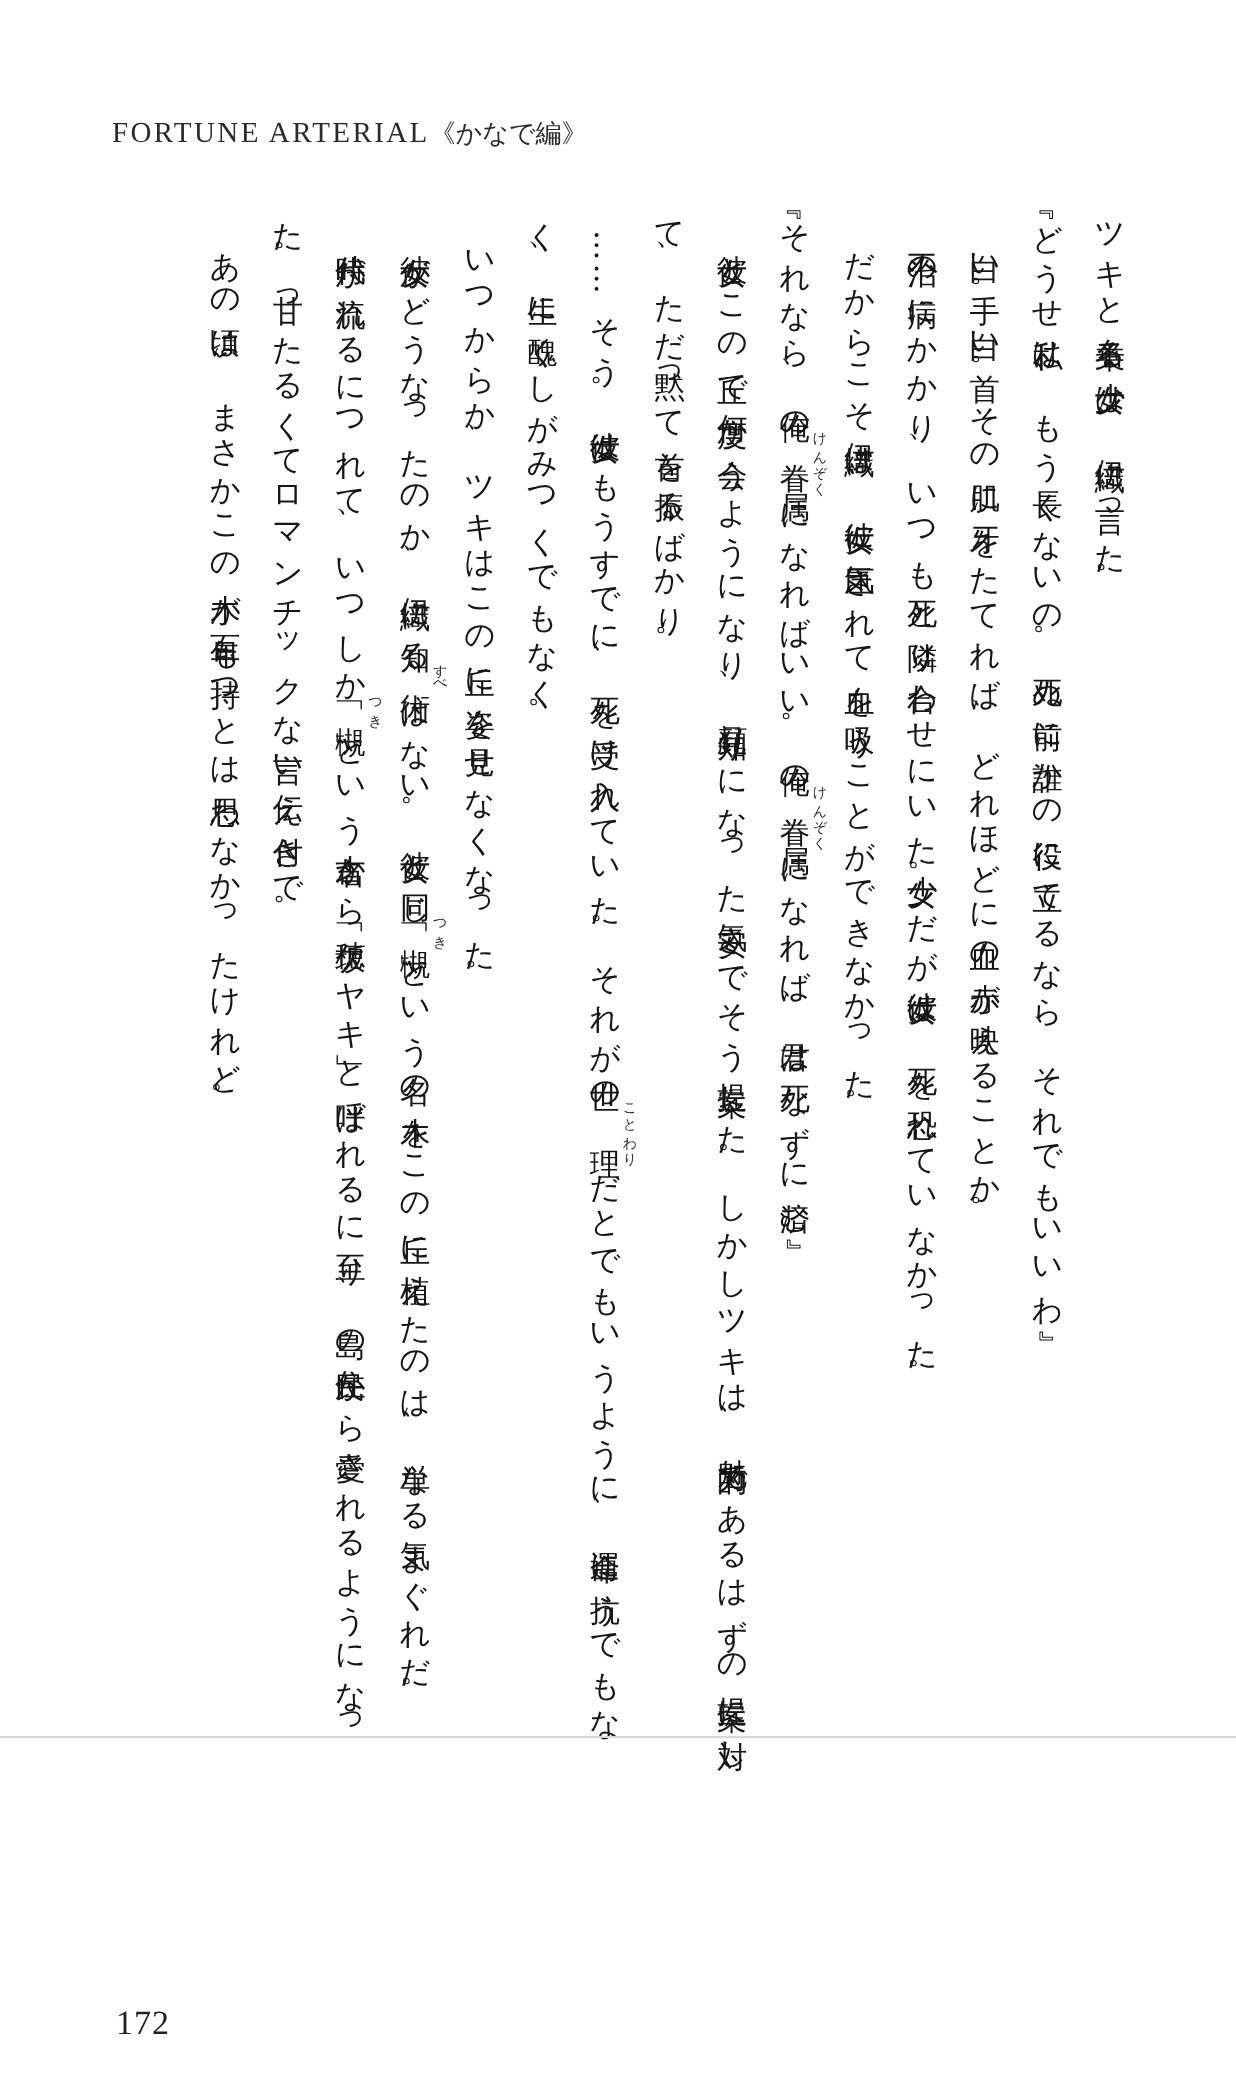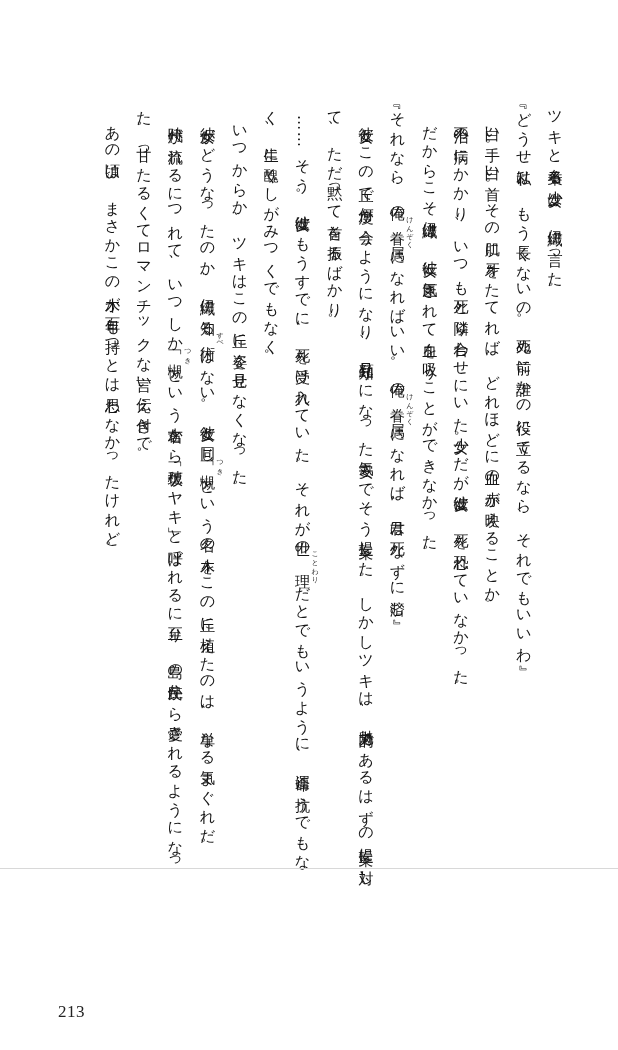--- a/index.html
+++ b/index.html
@@ -103,35 +103,38 @@
     font-size: 17px;
     color: #222222;
     letter-spacing: 0.5px;
   }
 </style>
 </head>
 <body>
 
 <div class="page">
 
+  <div class="header">
+    <span class="series">FORTUNE ARTERIAL</span><span class="sub">《かなで編》</span>
+  </div>
 
   <div class="body-area">
     <div class="vtext">
       <p class="noindent">ツキと名乗る少女は、伊織に言った。</p>
       <p class="noindent">『どうせ私は、もう長くないの。死ぬ前に誰かの役に立てるなら、それでもいいわ』</p>
       <p>白い手。白い首。その肌に牙をたてれば、どれほどに血の赤が映えることか。</p>
       <p>不治の病にかかり、いつも死と隣り合わせにいた少女。だが彼女は、死を恐れていなかった。</p>
       <p>だからこそ伊織は、彼女に気圧されて血を吸うことができなかった。</p>
       <p class="noindent">『それなら、俺の<ruby>眷属<rt>けんぞく</rt></ruby>になればいい。俺の<ruby>眷属<rt>けんぞく</rt></ruby>になれば、君は死なずに済む』</p>
       <p>彼女とこの丘で何度か会うようになり、顔見知りになった気安さでそう提案した。しかしツキは、魅力的であるはずの提案に対して、ただ黙って首を振るばかり。</p>
       <p>……そう。彼女はもうすでに、死を受け入れていた。それが世の<ruby>理<rt>ことわり</rt></ruby>だとでもいうように、運命に抗うでもなく、生に醜くしがみつくでもなく。</p>
       <p>いつからか、ツキはこの丘に姿を見せなくなった。</p>
       <p>彼女がどうなったのか、伊織に知る<ruby>術<rt>すべ</rt></ruby>はない。彼女と同じ「<ruby>槻<rt>つき</rt></ruby>」という名の木をこの丘に植えたのは、単なる気まぐれだ。</p>
       <p>時代が流れるにつれて、いつしか「<ruby>槻<rt>つき</rt></ruby>」という古名から「穂坂ケヤキ」と呼ばれるに至り、島の住民から愛されるようになった。甘ったるくてロマンチックな言い伝え付きで。</p>
       <p>あの頃は、まさかこの木が百年も持つとは思わなかったけれど。</p>
     </div>
   </div>
 
   <div class="scan-line"></div>
 
-  <div class="folio">213</div>
+  <div class="folio">172</div>
 
 </div>
 
 </body></html>

